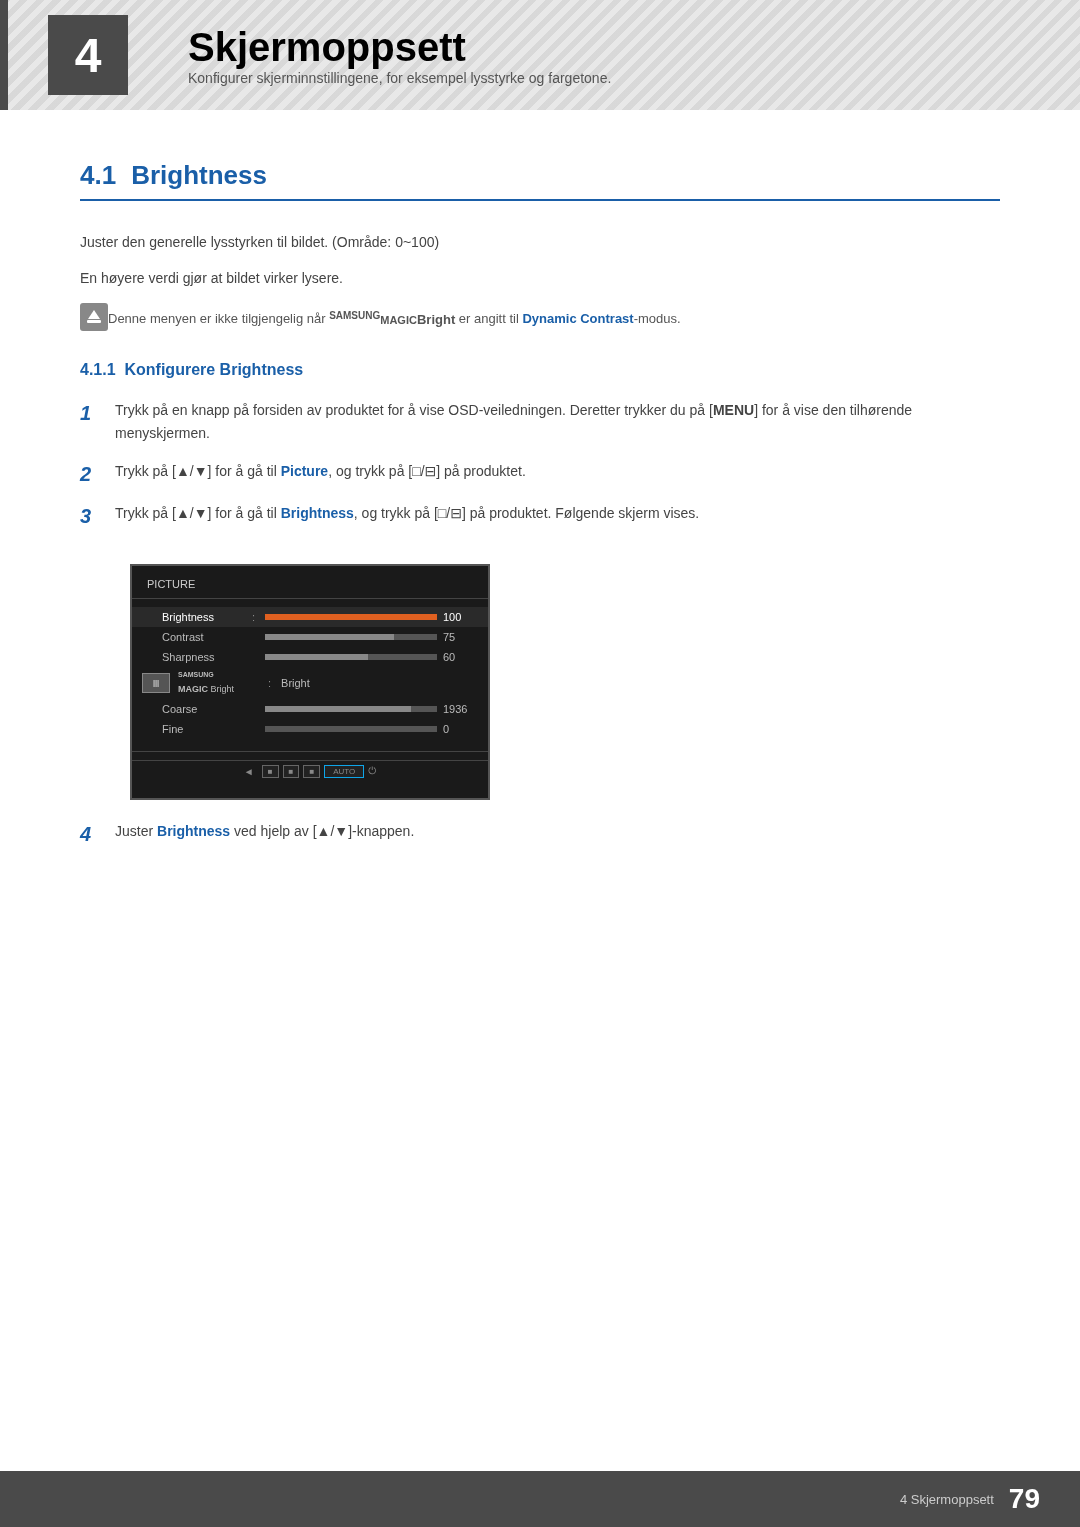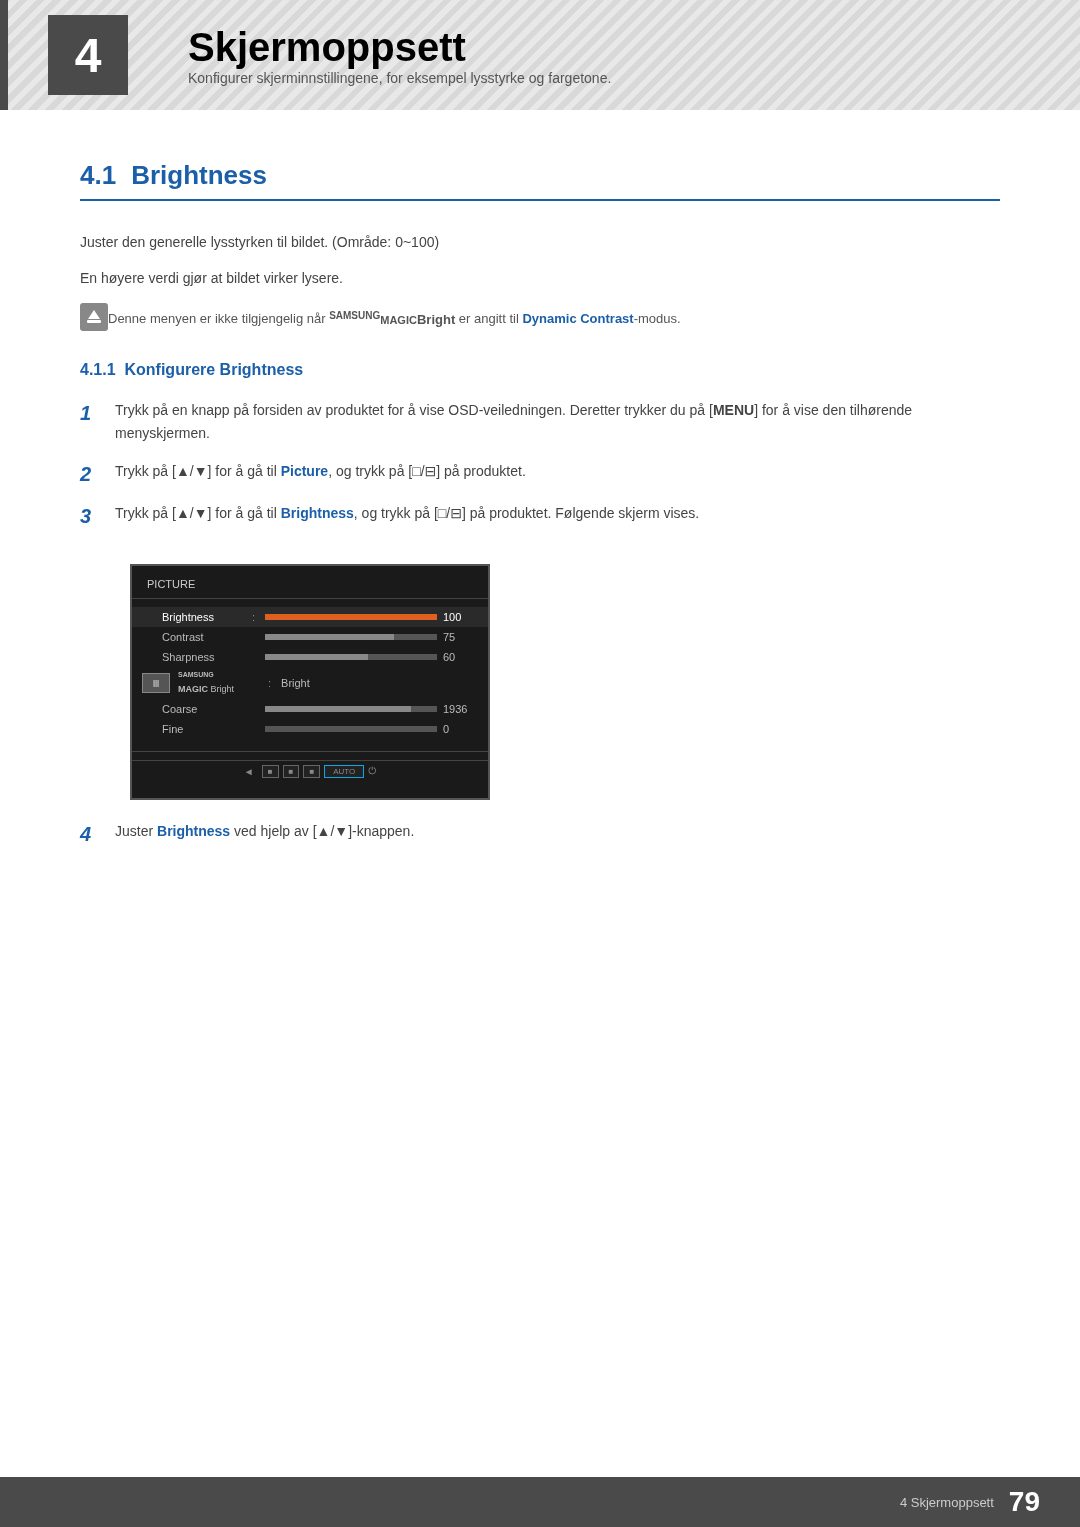--- a/index.html
+++ b/index.html
@@ -248,21 +248,21 @@
       padding-top: 8px;
       border-top: 1px solid #444;
     }
 
     
     .footer {
       position: absolute;
       bottom: 0;
       left: 0;
       right: 0;
-      height: 50px;
+      height: 56px;
       background: #4a4a4a;
       display: flex;
       align-items: center;
       justify-content: flex-end;
       padding: 16px 40px;
     }
 
     .footer-text {
       color: #ccc;
       font-size: 13px;

